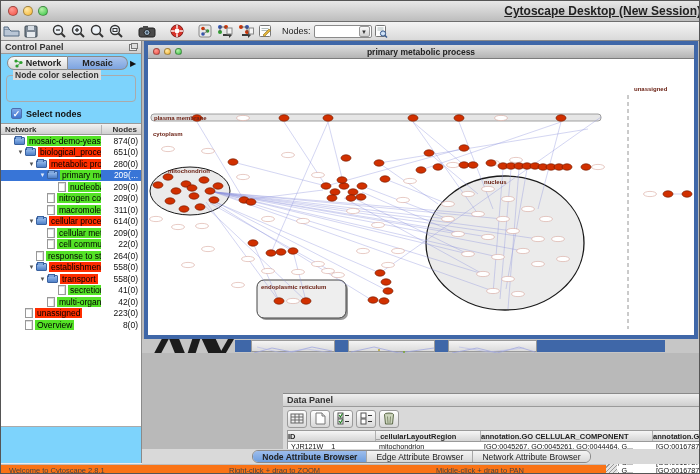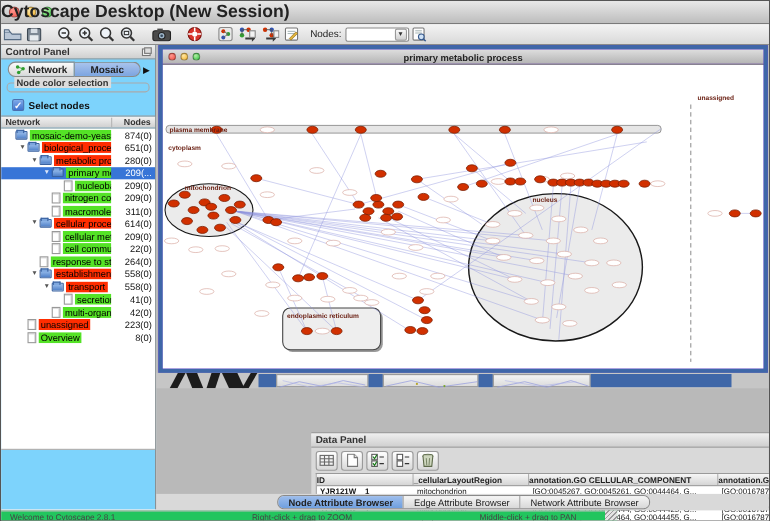--- a/index.html
+++ b/index.html
@@ -8,21 +8,21 @@
          border:1px solid #555; }
 
   
   .titlebar { position:absolute; left:0; top:0; width:700px; height:21px;
     background:linear-gradient(#e8e8e8,#bdbdbd); border-bottom:1px solid #6e6e6e;
     display:flex; align-items:center; }
   .traffic { width:10px; height:10px; border-radius:50%; margin-left:7px; border:1px solid rgba(0,0,0,.35); }
   .t-red{ background:radial-gradient(circle at 35% 30%, #ff9a92, #f25044);} 
   .t-yel{ background:radial-gradient(circle at 35% 30%, #ffe9a8, #f6b question#f5b42e); background:radial-gradient(circle at 35% 30%, #ffe9a8, #f5b42e);}
   .t-grn{ background:radial-gradient(circle at 35% 30%, #b8f0a8, #35c544);}
-  .titletext { position:absolute; left:0; right:0; text-align:left; font-size:16px; font-weight:bold; color:#222; }
+  .titletext { position:absolute; left:0; right:0; text-align:right; font-size:12px; font-weight:bold; color:#222;text-decoration:underline; }
 
   
   .toolbar { position:absolute; left:0; top:21px; width:700px; height:19px;
     background:linear-gradient(#f4f4f4,#d9d9d9); border-bottom:1px solid #8a8a8a;
     display:flex; align-items:center; }
   .tbtn { height:17px; display:flex; align-items:center; justify-content:center; margin:0 2px; }
   .tgap { width:10px; }
   .search-label { font-size:9px; color:#222; margin:0 3px 0 8px; }
   .search-combo { width:58px; height:13px; background:#fff; border:1px solid #8a8a8a; border-radius:2px;
     display:flex; align-items:center; }
@@ -39,21 +39,21 @@
   .float-ic:before { content:""; position:absolute; right:-2px; top:-2px; width:5px; height:4px; border:1px solid #777; background:#ddd; }
 
   .tabrow { height:16px; display:flex; align-items:center; padding:2px 3px 0 6px; }
   .tab { height:14px; font-size:9px; font-weight:bold; color:#222; display:flex; align-items:center; justify-content:center;
     border:1px solid #8a8a8a; background:linear-gradient(#fbfbfb,#d9d9d9); flex:1; gap:3px; }
   .tab.first { border-radius:7px 0 0 7px; }
   .tab.last { border-radius:0 7px 7px 0; border-left:none; }
   .tab.sel { background:linear-gradient(#a9c4ec,#7da4e0); }
   .tab-more { width:10px; font-size:8px; color:#111; text-align:center; }
 
-  .groupbox { margin:5px 5px 0 5px; border:1px solid #aaa; border-radius:4px; position:relative; padding:7px 5px 0 5px; }
+  .groupbox { margin:5px 5px 0 5px; border:1px solid #aaa; border-radius:4px; position:relative; padding:7px 5px 18px 5px; }
   .groupbox .legend { position:absolute; top:-6px; left:6px; background:#dcdcdc; font-size:8.5px; font-weight:bold; color:#333; padding:0 2px; }
   .combo { height:16px; border:1px solid #979797; border-radius:3px; background:linear-gradient(#ffffff,#d6d6d6);
     display:flex; align-items:center; font-size:9px; color:#111; }
   .combo .val { flex:1; text-align:center; white-space:nowrap; overflow:hidden; }
   .combo .cap { width:13px; height:14px; background:linear-gradient(#9db9e8,#5d86cf); border-radius:2px; margin-right:1px;
     display:flex; flex-direction:column; align-items:center; justify-content:center; color:#fff; font-size:5px; line-height:4px; }
 
   .checkrow { display:flex; align-items:center; gap:4px; margin:6px 0 4px 10px; }
   .checkbox { width:11px; height:11px; border:1px solid #4c6fae; border-radius:2px;
     background:linear-gradient(#7fa8e8,#3e74cf); color:#fff; font-size:9px; line-height:10px; text-align:center; font-weight:bold; }
@@ -75,21 +75,21 @@
     box-shadow:inset -1px 1px 0 #ddd; }
   .lblwrap { overflow:hidden; flex:1; margin-left:2px; }
   .nlabel { padding:0 2px; color:#000; }
   .bg-green { background:#54e226; }
   .bg-red { background:#ff2d00; }
   .ncount { width:40px; flex:none; text-align:right; padding-right:3px; color:#111; }
   .treerow.sel .ncount { color:#fff; }
 
   
   .mdi { position:absolute; left:141px; top:40px; width:559px; height:422px; background:#b9b9b9; }
-  .netwin { position:absolute; left:2px; top:0px; width:554px; height:298px; border:4px solid #3f67a8; background:#6d28d9; }
+  .netwin { position:absolute; left:2px; top:0px; width:554px; height:298px; border:4px solid #3f67a8; background:#701a75; }
   .net-titlebar { height:14px; background:linear-gradient(#dedede,#b4b4b4); border-bottom:1px solid #7c7c7c;
     display:flex; align-items:center; position:relative; }
   .mini-traffic { width:7px; height:7px; border-radius:50%; margin-left:5px; border:1px solid rgba(0,0,0,.35); }
   .net-title { position:absolute; left:0; right:0; text-align:center; font-size:8.5px; font-weight:bold; color:#222; }
   .canvas { position:relative; width:546px; height:276px; background:#fff; overflow:hidden; }
 
   
   .strip { position:absolute; left:0; top:298px; width:559px; height:14px; background:#c6c6c6; overflow:hidden; }
   .frag { position:absolute; top:1px; height:12px; background:linear-gradient(#f4f4f4,#dcdcdc); border:1px solid #9a9a9a; }
   .bluebar { position:absolute; top:1px; height:12px; background:#3f67a8; }
@@ -100,30 +100,30 @@
   .dtoolbar { height:23px; display:flex; align-items:center; padding:0 4px; }
   .dbtn { width:20px; height:18px; border:1px solid #9a9a9a; border-radius:3px; background:linear-gradient(#ffffff,#d8d8d8);
     margin-right:3px; display:flex; align-items:center; justify-content:center; }
   .dspacer { flex:1; }
   .dtable { position:absolute; left:4px; top:36px; right:4px; bottom:0; background:#fff; border:1px solid #9a9a9a; border-bottom:none; }
   .dthead { height:11px; display:flex; background:linear-gradient(#f6f6f6,#d5d5d5); border-bottom:1px solid #9a9a9a;
     font-size:7.5px; font-weight:bold; color:#222; }
   .dthead > div { border-right:1px solid #b0b0b0; overflow:hidden; white-space:nowrap; line-height:11px; }
   .trow { height:8.2px; display:flex; font-size:7.2px; color:#111; align-items:center; }
   .trow > div { overflow:hidden; white-space:nowrap; padding-left:3px; }
-  .trow .c0 { font-weight:bold; }
+  .trow .c0 { font-weight:normal; }
 
   
   .btabs-row { position:absolute; left:141px; top:448px; width:559px; height:15px; background:#d9d9d9;
     display:flex; align-items:center; justify-content:center; }
   .btabs { display:flex; border:1px solid #8a8a8a; border-radius:6px; overflow:hidden; height:13px; }
   .btab { font-size:8.5px; color:#222; padding:0 9px; line-height:12px; background:linear-gradient(#f5f5f5,#d8d8d8); border-left:1px solid #a8a8a8; }
   .btab:first-child { border-left:none; }
   .btab.sel { background:linear-gradient(#9dbdec,#6f9fdf); font-weight:bold; }
-  .statusbar { position:absolute; left:0; top:463px; width:560px; height:11px; background:#22c55e; border-top:1px solid #bdbdbd; }
+  .statusbar { position:absolute; left:0; top:463px; width:616px; height:11px; background:#f97316; border-top:1px solid #bdbdbd; }
   .statusbar span { position:absolute; top:1px; font-size:7.5px; color:#444; white-space:nowrap; }
   .grip { position:absolute; right:0; bottom:0; width:11px; height:11px;
     background:repeating-linear-gradient(135deg,#e4e4e4 0 2px,#9a9a9a 2px 3px); }
 
   svg text { font-family:"Liberation Sans", sans-serif; }
 </style>
 </head>
 <body>
 
 <div id="app">

